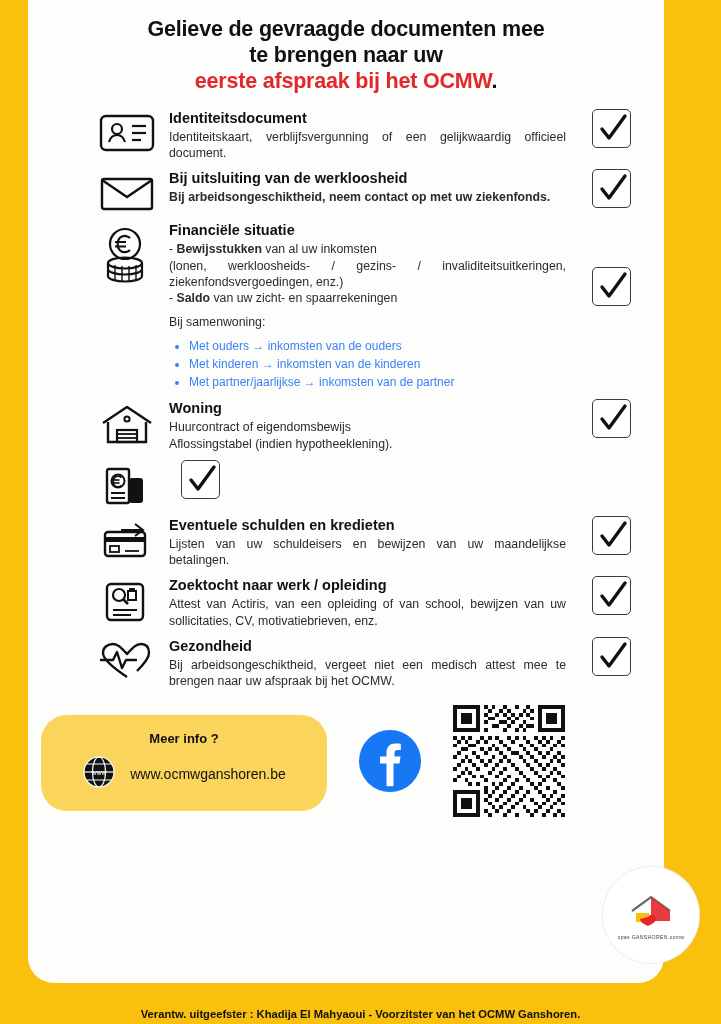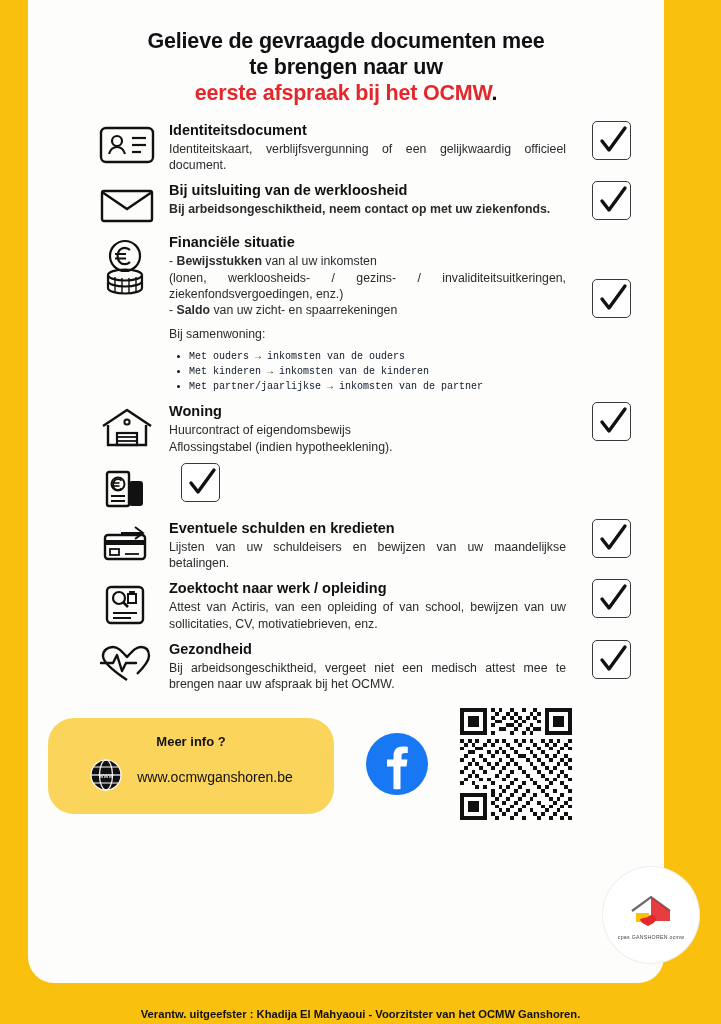--- a/index.html
+++ b/index.html
@@ -12,21 +12,21 @@
     position: relative;
   }
   .poster {
     position: absolute;
     left: 28px; top: 0; width: 636px; height: 983px;
     background: #FDFDFB;
     border-radius: 0 0 26px 26px;
   }
   .title {
     text-align: center;
-    padding: 28px 40px 0 40px;
+    padding: 16px 40px 0 40px;
     font-size: 21.5px;
     font-weight: bold;
     color: #111113;
     line-height: 1.22;
     letter-spacing: -0.2px;
   }
   .title .red { color: #E4272B; }
   .title .line { display:block; }
 
   .list { margin-top: 14px; padding-left: 31px; }
@@ -60,44 +60,43 @@
     font-size: 12.3px;
     color: #2b2b2e;
     line-height: 1.32;
     text-align: justify;
   }
   .item-body b { font-weight: bold; }
   .item-body .blk { display:block; }
   .sublist {
     margin: 8px 0 0 0;
     padding-left: 20px;
-    font-size: 10px;
-    color: #0f172a;
+    font-size: 12px;
+    color: #3b82f6;
     line-height: 1.5;
-    font-family: Liberation Mono, monospace;
   }
   .sublist li { list-style: disc; }
   .sub-intro { margin-top: 9px; font-size:12.3px; color:#2b2b2e; }
 
   .checkbox {
     width: 39px; height: 39px;
     border: 1.6px solid #3a3a3c;
     border-radius: 5px;
     background: #fff;
     position: relative;
   }
   .checkbox svg { position:absolute; left:4px; top:3px; }
 
   .icon { display:block; }
 
   
   .bottom {
     display:flex;
     align-items:center;
-    padding: 8px 26px 0 20px;
+    padding: 8px 26px 0 13px;
     gap: 14px;
   }
   .info-box {
     background: #FBD45B;
     border-radius: 26px;
     width: 286px; height: 96px;
     display:flex; flex-direction:column; align-items:center;
     justify-content:center;
     padding: 6px 0 8px 0;
   }

